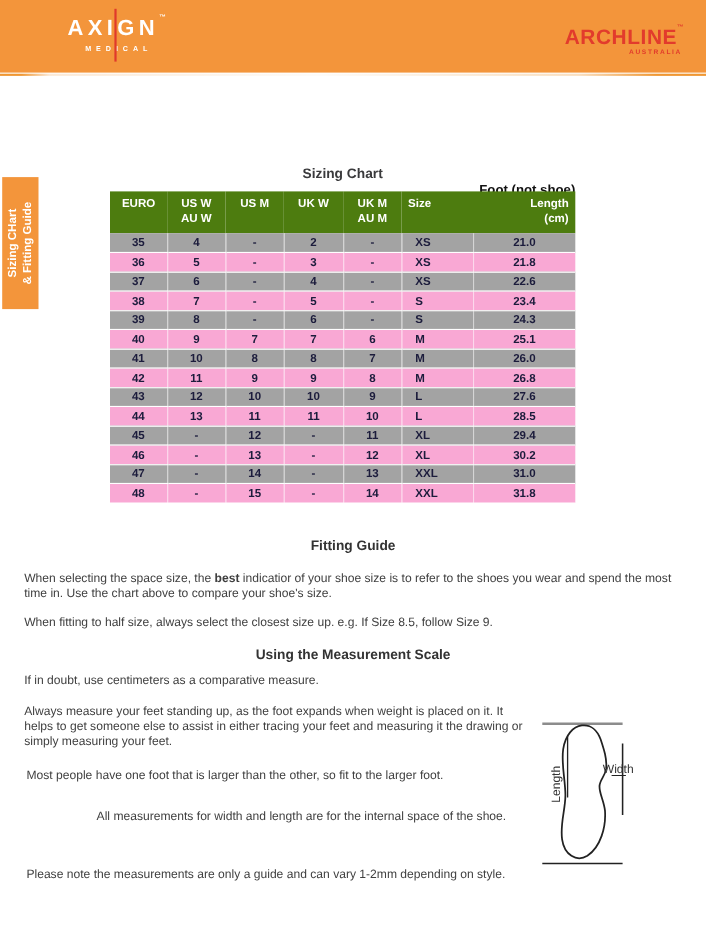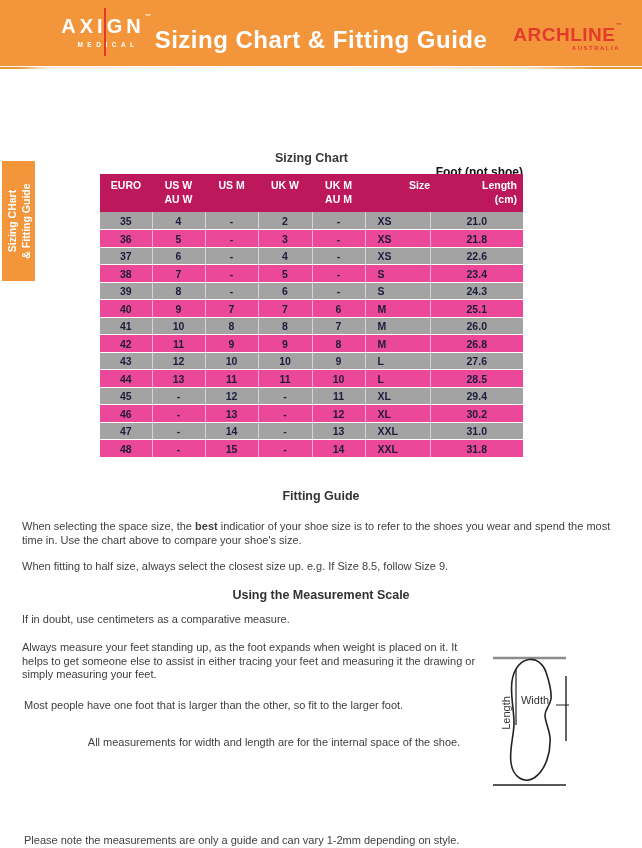--- a/index.html
+++ b/index.html
@@ -28,55 +28,54 @@
     transform:translate(-50%,-50%) rotate(-90deg); display:flex; flex-direction:column;
     justify-content:center; text-align:center; color:#fff; font-weight:bold;
     font-size:10.5px; line-height:1.3; }
 
   
   .chart-title { position:absolute; left:100px; top:151px; width:423px; text-align:center;
     font-size:12.5px; font-weight:bold; color:#3A3A3C; }
   .foot-note { position:absolute; left:413px; top:158px; width:110px; text-align:right;
     font-size:12px; font-weight:bold; color:#111;margin-top:7px; }
   table.sizing { position:absolute; left:100px; top:174px; width:423px; border-collapse:collapse; table-layout:fixed; }
-  table.sizing th { background:#be185d; color:#fff; font-size:10.5px; font-weight:bold;
+  table.sizing th { background:#4d7c0f; color:#fff; font-size:10.5px; font-weight:bold;
     vertical-align:top; padding:5px 0 6px; line-height:1.3; text-align:center; }
-  table.sizing th:nth-child(6) { text-align:right; padding-left:6px;margin-left:42px; }
+  table.sizing th:nth-child(6) { text-align:left; padding-left:6px;margin-left:42px; }
   table.sizing th:nth-child(7) { text-align:right; padding-right:6px; }
   table.sizing td { font-size:10.5px; font-weight:bold; color:#1C1C3C; text-align:center;
     height:17.5px; border-bottom:1px solid #fff; border-right:1px solid rgba(255,255,255,0.55); }
   table.sizing td:last-child { border-right:none; }
   table.sizing td:nth-child(6) { text-align:left; padding-left:12px; }
   tr.row-a td { background:#a3a3a3; }
-  tr.row-b td { background:#ec4899; }
+  tr.row-b td { background:#f9a8d4; }
 
   
   .sec-title { position:absolute; left:0; width:642px; text-align:center;
     font-size:12.5px; font-weight:bold; color:#333; }
   .body-text { position:absolute; font-size:11px; line-height:13.5px; color:#404040; }
 
   
   .foot-diagram { position:absolute; left:488px; top:648px; width:90px; height:145px; }
   .diagram-label { position:absolute; font-size:11px; color:#333; text-align:center; }
-  .label-width { left:511px; top:694px; width:48px; }
+  .label-width { left:538px; top:694px; width:48px; }
   .label-length { left:484px; top:707px; width:44px; transform:rotate(-90deg); }
 </style>
 </head>
 <body>
 
 <div class="page">
 
   <div class="header">
     <div class="axign">
       <div class="axign-name"><span>AXIGN</span><span class="axign-tm">™</span>
         <div class="axign-line"></div>
       </div>
       <div class="axign-sub">MEDICAL</div>
     </div>
-    <div class="main-title">Sizing Chart &amp; Fitting Guide</div>
     <div class="archline">
       <div class="archline-name"><span>ARCHLINE</span><span class="archline-tm">™</span></div>
       <div class="archline-sub">AUSTRALIA</div>
     </div>
   </div>
   <div class="header-rule"></div>
 
   <div class="side-tab">
     <div class="side-tab-text">
       <div>Sizing CHart</div>
@@ -257,21 +256,21 @@
 
   <div class="sec-title" style="top:489px;">Fitting Guide</div>
   <div class="body-text" style="left:22px; top:520px; width:608px;"><span>When selecting the space size, the </span><b>best</b><span> indicatior of your shoe size is to refer to the shoes you wear and spend the most time in. Use the chart above to compare your shoe's size.</span></div>
   <div class="body-text" style="left:22px; top:560px; width:608px;">When fitting to half size, always select the closest size up. e.g. If Size 8.5, follow Size 9.</div>
 
   <div class="sec-title" style="top:588px;">Using the Measurement Scale</div>
   <div class="body-text" style="left:22px; top:641px; width:462px;">Always measure your feet standing up, as the foot expands when weight is placed on it. It helps to get someone else to assist in either tracing your feet and measuring it the drawing or simply measuring your feet.</div>
   <div class="body-text" style="left:22px; top:613px; width:500px;">If in doubt, use centimeters as a comparative measure.</div>
   <div class="body-text" style="left:24px; top:699px; width:470px;">Most people have one foot that is larger than the other, so fit to the larger foot.</div>
   <div class="body-text" style="left:24px; top:736px; width:500px;text-align:center;">All measurements for width and length are for the internal space of the shoe.</div>
-  <div class="body-text" style="left:24px; top:789px; width:440px;margin-top:45px;">Please note the measurements are only a guide and can vary 1-2mm depending on style.</div>
+  <div class="body-text" style="left:24px; top:789px; width:440px;">Please note the measurements are only a guide and can vary 1-2mm depending on style.</div>
 
   <svg class="foot-diagram" viewBox="0 0 90 145">
     <line x1="5" y1="10" x2="78" y2="10" stroke="#8c8c8c" stroke-width="2.4"></line>
     <line x1="5" y1="137" x2="78" y2="137" stroke="#222" stroke-width="1.4"></line>
     <line x1="28" y1="21" x2="28" y2="77" stroke="#222" stroke-width="1.2"></line>
     <line x1="78" y1="28" x2="78" y2="93" stroke="#222" stroke-width="1.4"></line>
     <line x1="68" y1="57" x2="81" y2="57" stroke="#222" stroke-width="1"></line>
     <path d="M41,11.5
              C49,10.5 55,16 58,24
              C61,33 64,42 63,51

